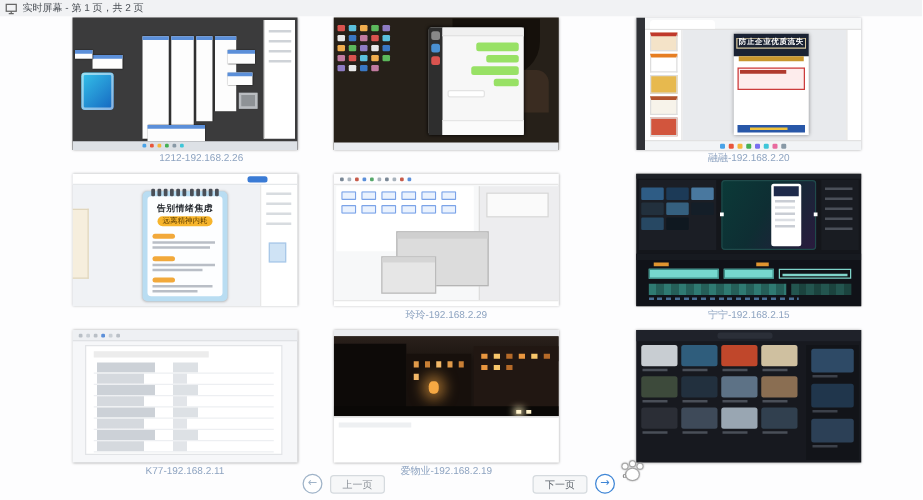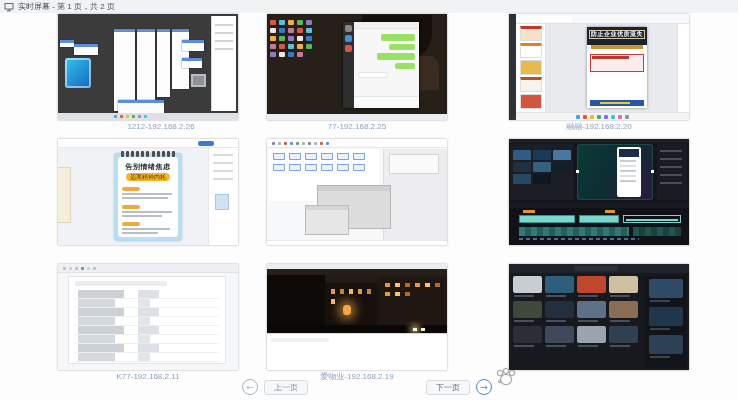--- a/index.html
+++ b/index.html
@@ -312,21 +312,20 @@
       <div class="chead"></div>
       <div class="bub b1"></div>
       <div class="bub b2"></div>
       <div class="bub b3"></div>
       <div class="bub b4"></div>
       <div class="bw"></div>
       <div class="cinput"></div>
     </div>
     <div class="tbar"></div>
   </div>
-  <div class="tlabel l2">77-192.168.2.25</div>
 
   <div class="tile t3 p3">
     <div class="lstrip"></div>
     <div class="ttool">
         <i></i>
       </div>
     <div class="sidebar">
       <i class="card1"></i>
         <i class="card2"></i>
         <i class="card3"></i>
@@ -430,20 +429,21 @@
         <i></i>
       </div>
     <div class="gwin1">
         <i></i>
       </div>
     <div class="gwin2">
         <i></i>
       </div>
     <div class="sbar"></div>
   </div>
+  <div class="tlabel l5">玲玲-192.168.2.29</div>
 
   <div class="tile t6 p6">
     <div class="tstrip"></div>
     <div class="media" data-cells="8">
         <div class="cell" style="background: rgb(46, 92, 133);"></div>
         <div class="cell" style="background: rgb(28, 58, 87);"></div>
         <div class="cell" style="background: rgb(73, 120, 159);"></div>
         <div class="cell" style="background: rgb(34, 48, 61);"></div>
         <div class="cell" style="background: rgb(53, 96, 127);"></div>
         <div class="cell" style="background: rgb(20, 30, 40);"></div>
@@ -472,20 +472,21 @@
       <div class="clip1"></div>
         <div class="clip2"></div>
       <div class="clipsel">
           <i></i>
         </div>
       <div class="strip1"></div>
         <div class="strip2"></div>
       <div class="txtrow"></div>
     </div>
   </div>
+  <div class="tlabel l6">宁宁-192.168.2.15</div>
 
   <div class="tile t7 p7">
     <div class="ttool" data-cells="6">
         <div class="cell" style="background: rgb(185, 191, 198);"></div>
         <div class="cell" style="background: rgb(200, 206, 212);"></div>
         <div class="cell" style="background: rgb(185, 191, 198);"></div>
         <div class="cell" style="background: rgb(91, 143, 217);"></div>
         <div class="cell" style="background: rgb(200, 206, 212);"></div>
         <div class="cell" style="background: rgb(185, 191, 198);"></div>
       </div>

